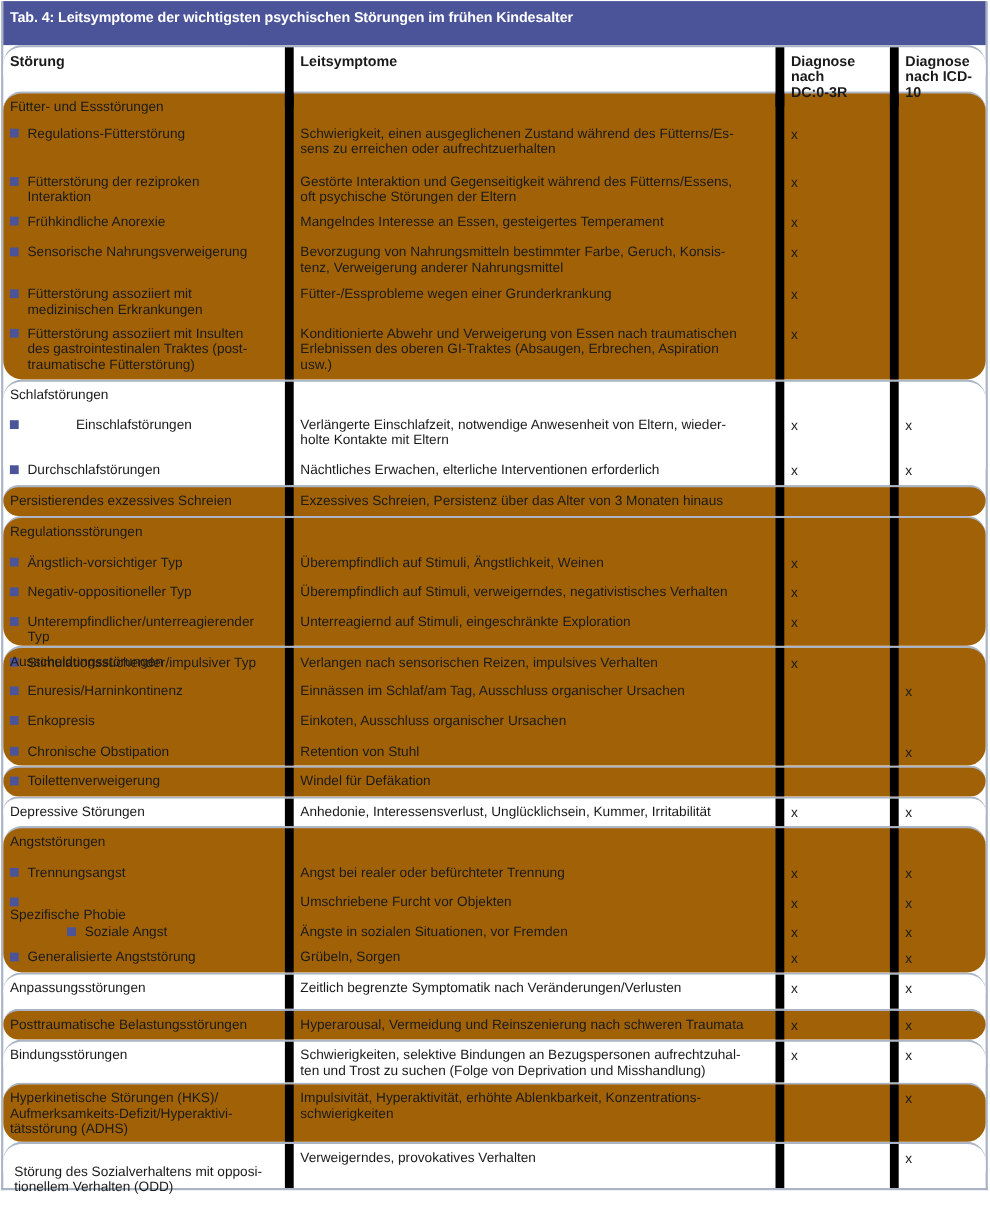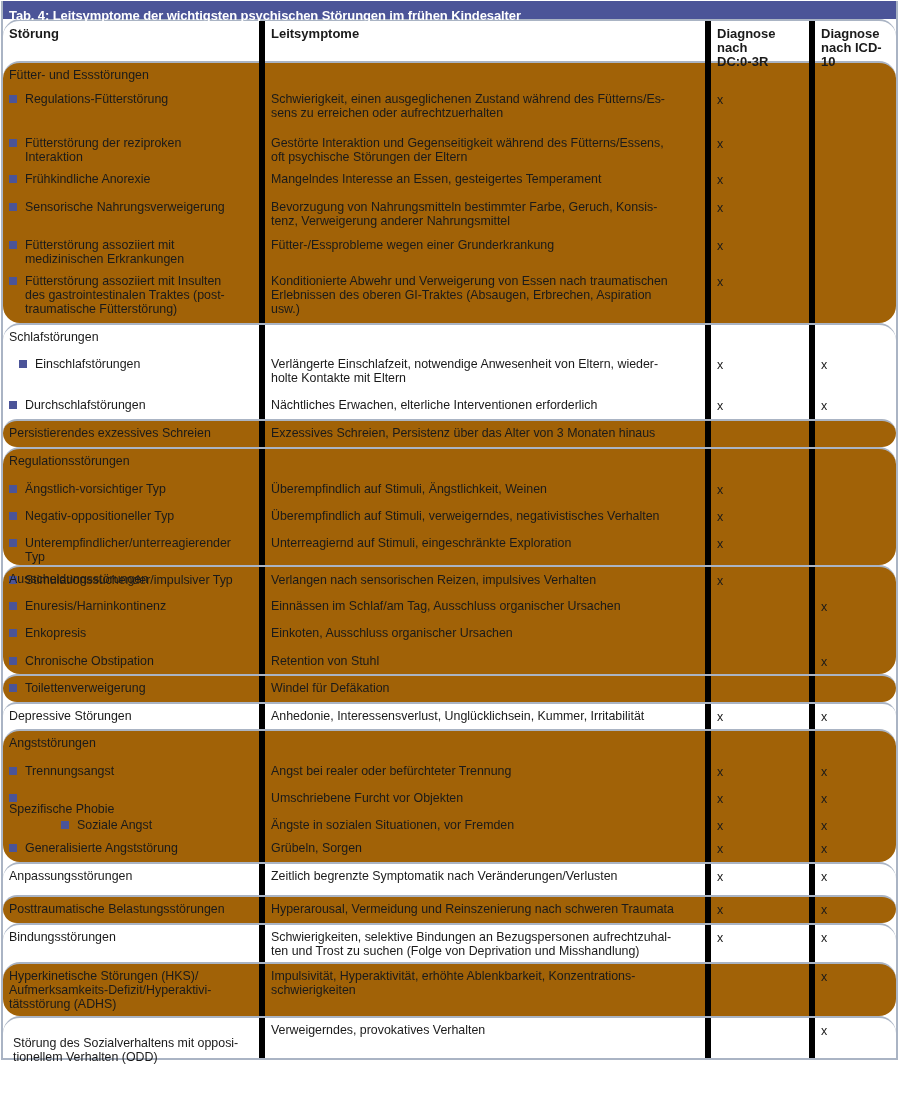--- a/index.html
+++ b/index.html
@@ -1,25 +1,25 @@
 <!DOCTYPE html>
 <html><head>
 <meta charset="utf-8">
 <style>
   html, body { margin: 0; padding: 0; background: #ffffff; }
   body { width: 900px; height: 1098px; position: relative; overflow: hidden;
          font-family: "Liberation Sans", "DejaVu Sans", sans-serif; color: #1a1a1a; }
   .tbl { position: absolute; left: 1px; top: 1px; width: 897px;
          border: 2px solid #aab4c4; border-top: none; box-sizing: border-box; }
   .title { background: #4b5498; color: #ffffff; font-weight: bold; font-size: 13px;
-           height: 18px; line-height: 30px; padding-left: 6px; box-sizing: border-box;
+           height: 40px; line-height: 30px; padding-left: 6px; box-sizing: border-box;
            letter-spacing: -0.1px; }
   .row { display: grid; grid-template-columns: 256px 446px 104px 1fr;
          border-top: 2px solid #aab4c4; border-radius: 17px; }
-  .row > div { border-left: 6px solid #000000; box-sizing: border-box; }
+  .row > div { border-left: 8px solid #000000; box-sizing: border-box; }
   .row > div:first-child { border-left: none; }
   .hdr { background: #ffffff; height: 40px; font-weight: bold; font-size: 13px; }
   .hdr > div { padding: 6px 6px; line-height: 14px; }
   .g { background: #a16207; }
   .w { background: #ffffff; }
   .cell { font-size: 12.4px; line-height: 14px; }
   .c1 { padding: 0 4px 0 6px; }
   .c2 { padding: 0 6px 0 6px; }
   .c3, .c4 { padding: 0 6px; }
   .line { min-height: 14px; }
@@ -129,21 +129,21 @@
           <div class="slot x" style="top: 74px; left: 6px;"></div>
           <div class="slot x" style="top: 110px; left: 6px;"></div>
           <div class="slot x" style="top: 138px; left: 6px;"></div>
           <div class="slot x" style="top: 176px; left: 6px;"></div>
           <div class="slot x" style="top: 212px; left: 6px;"></div>
         </div>
       </div>
       <div class="row w" style="height: 96px; box-sizing: border-box;">
         <div class="cell sub c1">
           <div class="slot" style="top: 5px; left: 6px;">Schlafstörungen</div>
-          <div class="slot item" style="top: 32px; left: 16px;">
+          <div class="slot item" style="top: 32px; left: 6px; gap: 44px;">
             <span class="bullet"></span>
             <div>
               <div class="line">Einschlafstörungen</div>
             </div>
           </div>
           <div class="slot item" style="top: 73px; left: 6px;">
             <span class="bullet"></span>
             <div>
               <div class="line">Durchschlafstörungen</div>
             </div>

